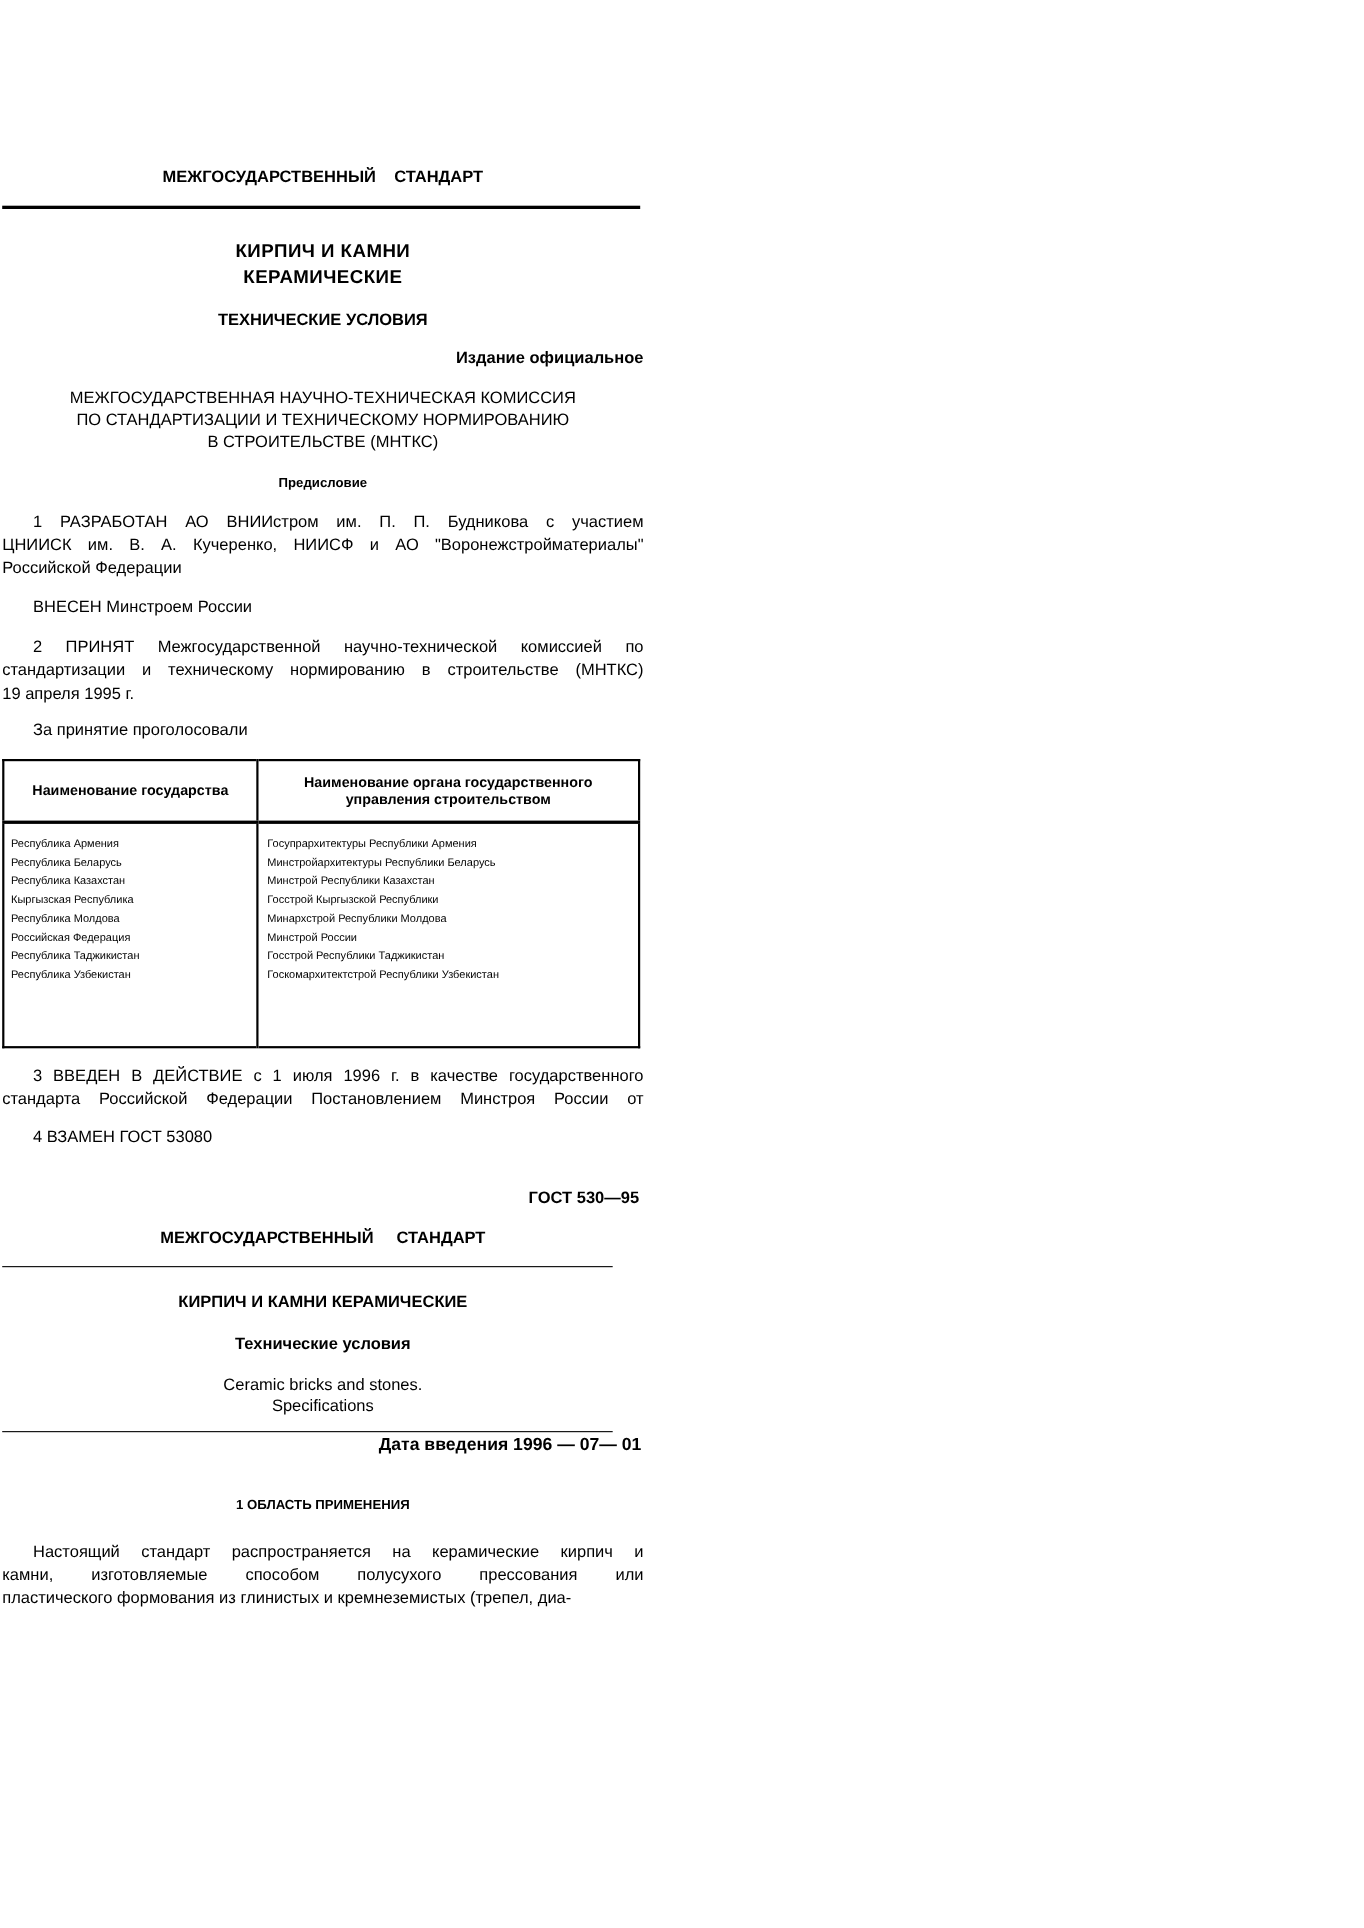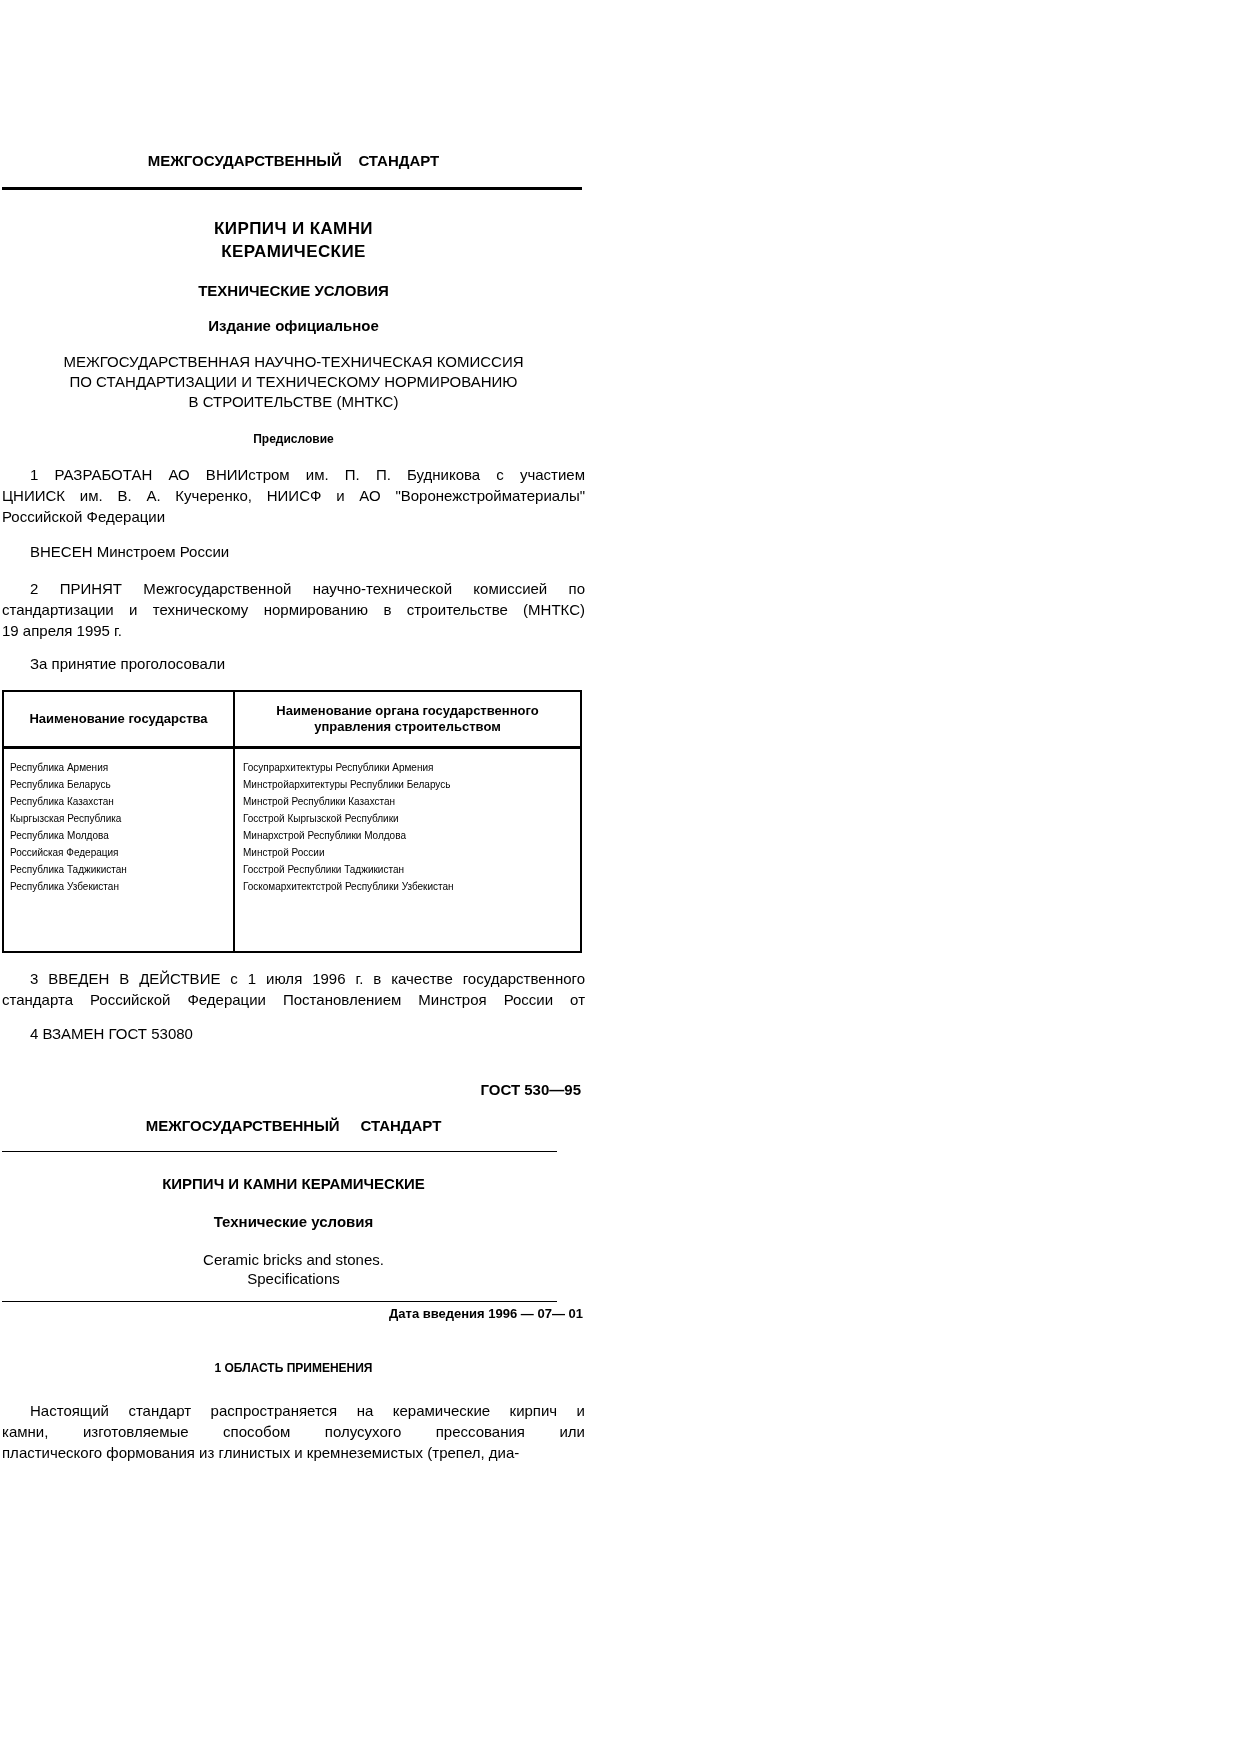--- a/index.html
+++ b/index.html
@@ -13,21 +13,21 @@
     position: relative;
     overflow: hidden;
   }
   .col { width: 585px; padding: 152px 0 0 2px; }
 
   .top-header { font-size: 15px; font-weight: bold; line-height: 18px; text-align: center; white-space: pre; }
   .rule-thick { width: 580px; border-top: 3px solid #000; margin-top: 17px; }
 
   .main-title { margin-top: 27px; font-size: 17px; font-weight: bold; line-height: 23px; text-align: center; letter-spacing: .4px; }
   .subtitle   { margin-top: 20px; font-size: 15px; font-weight: bold; line-height: 16px; text-align: center; }
-  .edition    { margin-top: 19px; font-size: 15px; font-weight: bold; line-height: 16px; text-align: center; }
+  .edition    { margin-top: 19px; font-size: 15px; font-weight: bold; line-height: 16px; text-align: right; }
   .commission { margin-top: 18px; font-size: 15px; line-height: 20px; text-align: center; }
 
   .heading { font-size: 12px; font-weight: bold; line-height: 16px; text-align: center; }
   .foreword { margin-top: 19px; }
 
   .para { font-size: 15px; line-height: 21px; width: 583px; }
   .para > div:first-child { text-indent: 28px; }
   .jline { text-align: justify; text-align-last: justify; }
   .p1 { margin-top: 17px; }
   .p2 { margin-top: 16px; }
@@ -51,21 +51,21 @@
   .vote-table td.c2 { padding-left: 8px; }
 
   .gost-number   { margin-top: 38px; font-size: 15px; font-weight: bold; line-height: 16px; text-align: right; padding-right: 4px; width: 583px; }
   .second-header { margin-top: 20px; font-size: 15px; font-weight: bold; line-height: 16px; text-align: center; white-space: pre; }
   .rule-thin { width: 555px; border-top: 1px solid #000; }
   .r1 { margin-top: 17px; }
   .r2 { margin-top: 13px; }
   .second-title    { margin-top: 24px; font-size: 15px; font-weight: bold; line-height: 16px; text-align: center; }
   .second-subtitle { margin-top: 22px; font-size: 15px; font-weight: bold; line-height: 16px; text-align: center; }
   .english-title   { margin-top: 20px; font-size: 15px; line-height: 19px; text-align: center; }
-  .effective-date  { margin-top: 4px; font-size: 13px; font-weight: bold; line-height: 16px; text-align: right; padding-right: 2px; width: 583px; }
+  .effective-date  { margin-top: 4px; font-size: 16px; font-weight: bold; line-height: 16px; text-align: right; padding-right: 2px; width: 583px; }
   .section-heading { margin-top: 38px; }
 </style>
 </head>
 <body>
 
 <div class="col">
 
   <div class="top-header">МЕЖГОСУДАРСТВЕННЫЙ    СТАНДАРТ</div>
   <div class="rule-thick"></div>
 

